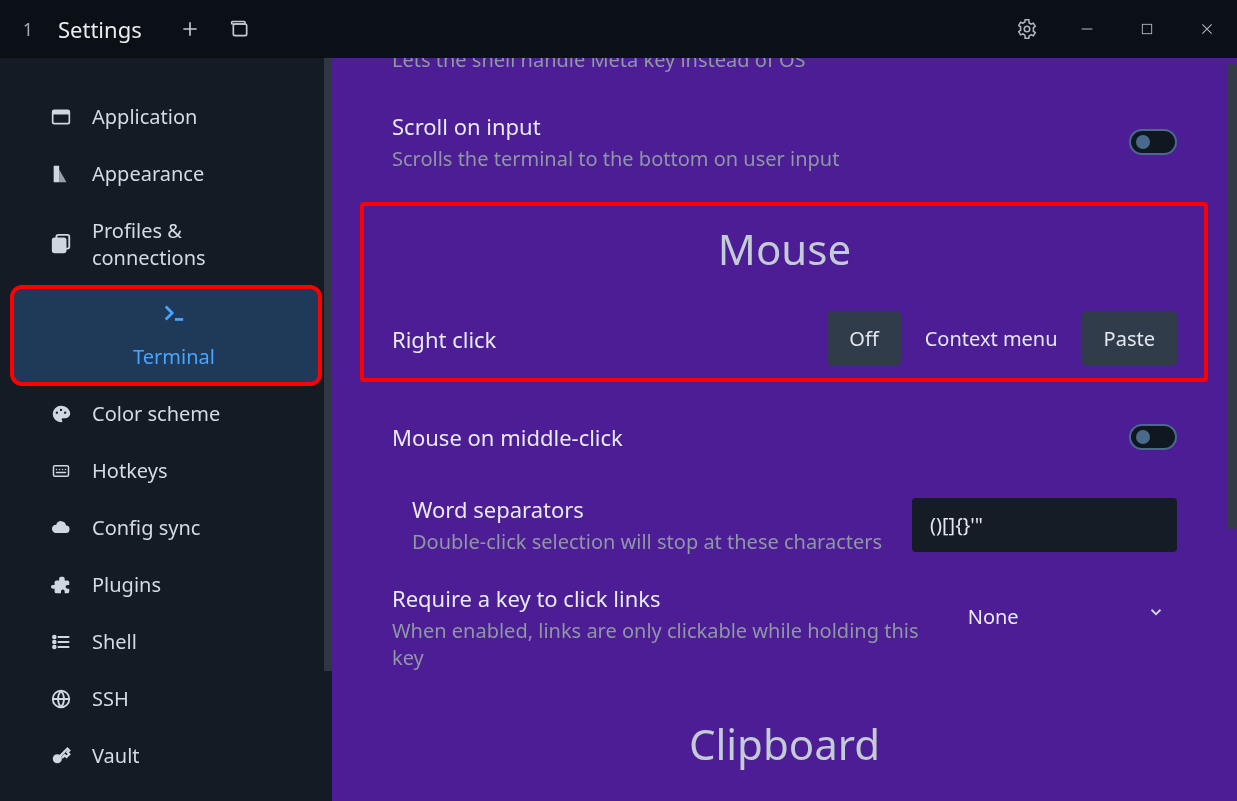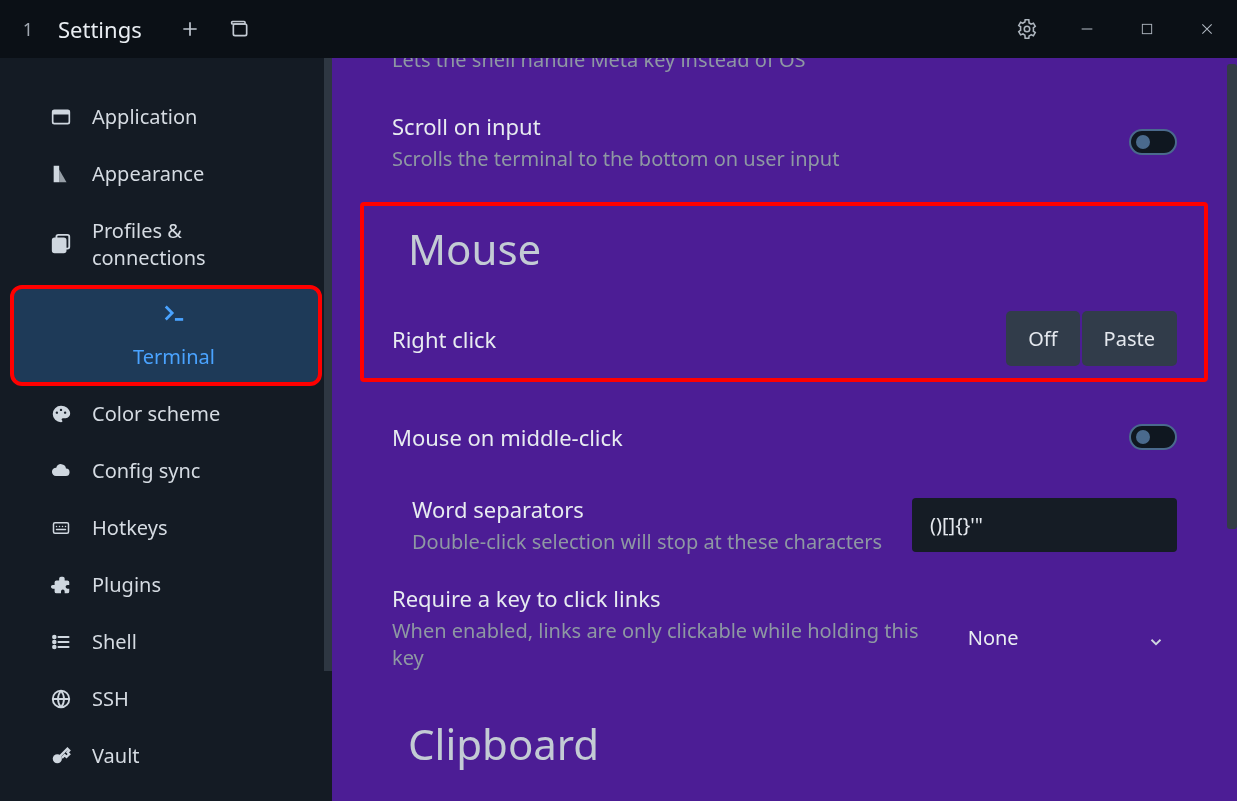--- a/index.html
+++ b/index.html
@@ -27,30 +27,30 @@
   .side-item.highlight { outline:4px solid #ff0000; outline-offset:-2px;flex-direction:column; }
   
   .main     { flex:1; position:relative; overflow:hidden; background:#4c1d95; }
   .main-scroll-track { position:absolute; right:0; top:0; bottom:0; width:10px; }
   .main-scroll-thumb { position:absolute; right:0; top:6px; width:10px; height:465px; background:#333c46; border-radius:3px; }
   .content  { position:absolute; left:0; right:0; top:0; padding:0 60px 60px 60px; }
   .row { display:flex; align-items:center; justify-content:space-between; }
   .row + .row { margin-top:28px;gap:24px; }
   .label { font-size:22px; color:#e7ebf0; font-weight:400; }
   .sub   { font-size:20px; color:#8e98a3; margin-top:4px; }
-  .section-h { font-size:42px; color:#c3cbd4; font-weight:400; margin:38px 16px 34px; }
+  .section-h { font-size:42px; color:#c3cbd4; font-weight:400; margin:38px 16px 34px;text-align:center; }
   .toggle { width:48px; height:26px; border-radius:14px; background:#0f1720; border:2px solid #4a6a8d; position:relative; }
   .toggle .knob { position:absolute; width:14px; height:14px; border-radius:50%; background:#4a6a8d; top:4px; }
   .toggle.off .knob { left:5px; }
   .seg { display:flex; gap:2px; }
   .seg button { border:none; padding:14px 22px; font-size:20px; color:#e4e8ee; background:#212a35; cursor:pointer; font-family:inherit; border-radius:5px;text-align:center;}
   .seg button.sel { background:#313c4a; }
   .seg button.unsel { background:transparent; }
   .txtinput { width:265px; height:54px; background:#151c25; border:none; color:#e4e8ee; font-size:20px; padding:0 18px; font-family:inherit; border-radius:4px;}
-  .selectbox { width:230px; height:48px; background:transparent; display:flex; align-items:flex-end; justify-content:space-between; padding:0 12px; color:#e8ecf1; font-size:20px; }
+  .selectbox { width:230px; height:48px; background:transparent; display:flex; align-items:flex-start; justify-content:space-between; padding:0 12px; color:#e8ecf1; font-size:20px; }
   .chev { width:18px; height:18px; }
   .mouse-card { position:absolute; border:4px solid #ff0000; border-radius:4px; pointer-events:none; }
   svg { display:block; }
 </style>
 </head>
 <body>
 
 <div class="app">
 
   <div class="ghost-wrap">
@@ -150,34 +150,34 @@
               <path d="M12 3a9 9 0 1 0 0 18c1.7 0 2-1.3 1.1-2.2-.9-.9-.2-2.3 1-2.3H17a5 5 0 0 0 5-5.5C21.5 6.4 17 3 12 3z"></path>
               <circle cx="7.5" cy="10.5" r="1.3" fill="#1a222d"></circle>
               <circle cx="12" cy="7.5" r="1.3" fill="#1a222d"></circle>
               <circle cx="16.5" cy="10.5" r="1.3" fill="#1a222d"></circle>
             </svg>
           </span>
         <span>Color scheme</span>
       </div>
       <div class="side-item">
         <span class="sic">
-            <svg viewBox="0 0 24 24" width="26" height="20" fill="#cfd7df">
-              <path d="M6 18a5 5 0 0 1 .3-10A6 6 0 0 1 18 9a4.5 4.5 0 0 1-.5 9H6z"></path>
-            </svg>
-          </span>
-        <span>Config sync</span>
-      </div>
-      <div class="side-item">
-        <span class="sic">
             <svg viewBox="0 0 24 24" width="26" height="18" fill="none" stroke="#cfd7df" stroke-width="2">
               <rect x="2" y="5" width="20" height="14" rx="2"></rect>
               <path d="M6 10h0M10 10h0M14 10h0M18 10h0M6 14h12" stroke-linecap="round"></path>
             </svg>
           </span>
         <span>Hotkeys</span>
+      </div>
+      <div class="side-item">
+        <span class="sic">
+            <svg viewBox="0 0 24 24" width="26" height="20" fill="#cfd7df">
+              <path d="M6 18a5 5 0 0 1 .3-10A6 6 0 0 1 18 9a4.5 4.5 0 0 1-.5 9H6z"></path>
+            </svg>
+          </span>
+        <span>Config sync</span>
       </div>
       <div class="side-item">
         <span class="sic">
             <svg viewBox="0 0 24 24" width="24" height="22" fill="#cfd7df">
               <path d="M14 3a2 2 0 0 1 2 2v2h3a2 2 0 0 1 2 2v3h-2a2 2 0 1 0 0 4h2v3a2 2 0 0 1-2 2h-3v-2a2 2 0 1 0-4 0v2H7a2 2 0 0 1-2-2v-3H3a2 2 0 1 1 0-4h2V9a2 2 0 0 1 2-2h3V5a2 2 0 0 1 2-2h2z"></path>
             </svg>
           </span>
         <span>Plugins</span>
       </div>
       <div class="side-item">
@@ -242,20 +242,21 @@
               <div class="knob"></div>
             </div>
         </div>
 
         <div class="section-h" style="margin-top:48px;">Mouse</div>
 
         <div class="row">
           <div class="label">Right click</div>
           <div class="seg">
             <button class="sel">Off</button>
+            <button class="unsel">Context menu</button>
             <button class="sel">Paste</button>
           </div>
         </div>
 
         <div class="row" style="margin-top:56px;">
           <div class="label">Mouse on middle-click</div>
           <div class="toggle off">
               <div class="knob"></div>
             </div>
         </div>

